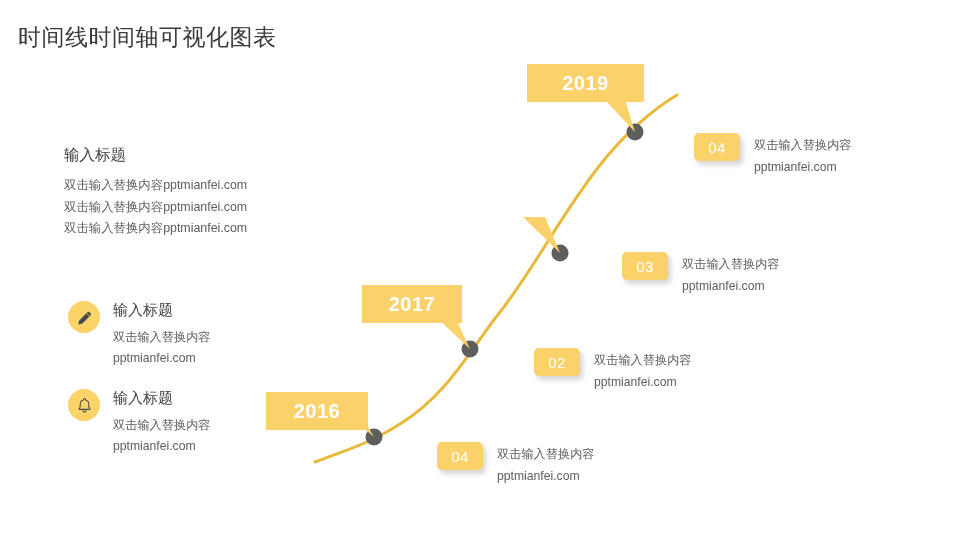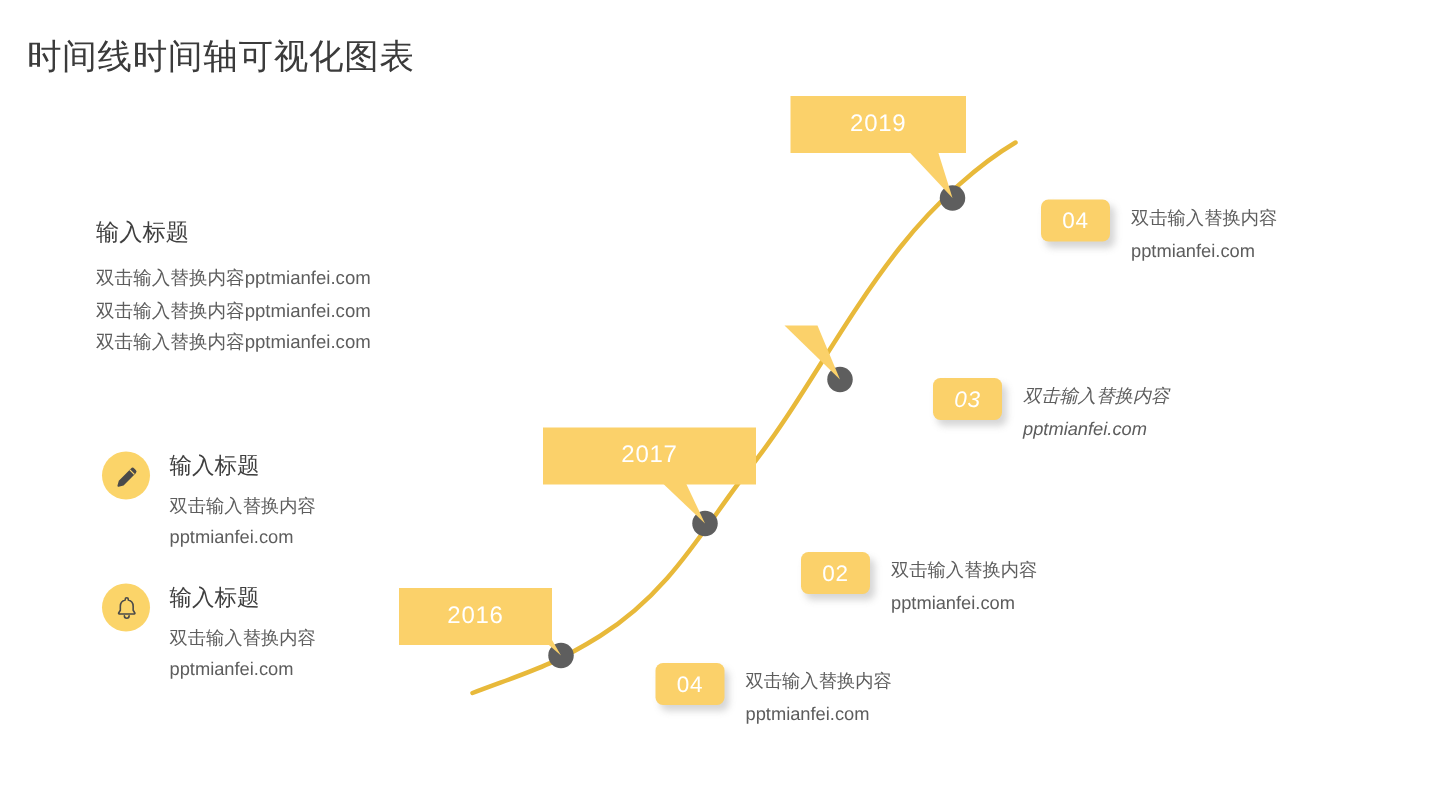--- a/index.html
+++ b/index.html
@@ -121,23 +121,23 @@
   .year-bubble {
     position: absolute;
     height: 38px;
     background: #FBD16A;
     display: flex;
     align-items: center;
     justify-content: center;
   }
   .year-bubble .year-label {
     color: #ffffff;
-    font-size: 16px;
+    font-size: 20px;
     letter-spacing: 0.5px;
-    font-weight: 400;
+    font-weight: 700;
   }
 
   
   .num-item {
     position: absolute;
     display: flex;
     align-items: flex-start;
   }
   .num-card {
     position: relative;
@@ -223,50 +223,50 @@
     <polygon points="330,399 374,437 352,399" fill="#FBD16A"></polygon>
     <polygon points="430,311 470,349 452,311" fill="#FBD16A"></polygon>
     <polygon points="523,217 560,253 545,217" fill="#FBD16A"></polygon>
     <polygon points="605,100 635,132 625,100" fill="#FBD16A"></polygon>
   </svg>
 
   <div class="year-bubble" style="left:266px; top:392px; width:102px;">
     <span class="year-label">2016</span>
   </div>
 
-  <div class="year-bubble" style="left:362px; top:285px; width:142px;">
+  <div class="year-bubble" style="left:362px; top:285px; width:100px;">
     <span class="year-label">2017</span>
   </div>
 
 
   <div class="year-bubble" style="left:527px; top:64px; width:117px;">
     <span class="year-label">2019</span>
   </div>
 
   <div class="num-item" style="left:437px; top:442px;">
     <div class="num-card">
       <span class="num-label">04</span>
     </div>
     <div class="num-text">
       <div class="num-line">双击输入替换内容</div>
       <div class="num-line">pptmianfei.com</div>
     </div>
   </div>
 
-  <div class="num-item" style="left:534px; top:348px;margin-top:20px;">
+  <div class="num-item" style="left:534px; top:348px;">
     <div class="num-card">
       <span class="num-label">02</span>
     </div>
     <div class="num-text">
       <div class="num-line">双击输入替换内容</div>
       <div class="num-line">pptmianfei.com</div>
     </div>
   </div>
 
-  <div class="num-item" style="left:622px; top:252px;font-style:italic;">
+  <div class="num-item" style="left:622px; top:252px;">
     <div class="num-card">
       <span class="num-label">03</span>
     </div>
     <div class="num-text">
       <div class="num-line">双击输入替换内容</div>
       <div class="num-line">pptmianfei.com</div>
     </div>
   </div>
 
   <div class="num-item" style="left:694px; top:133px;">

